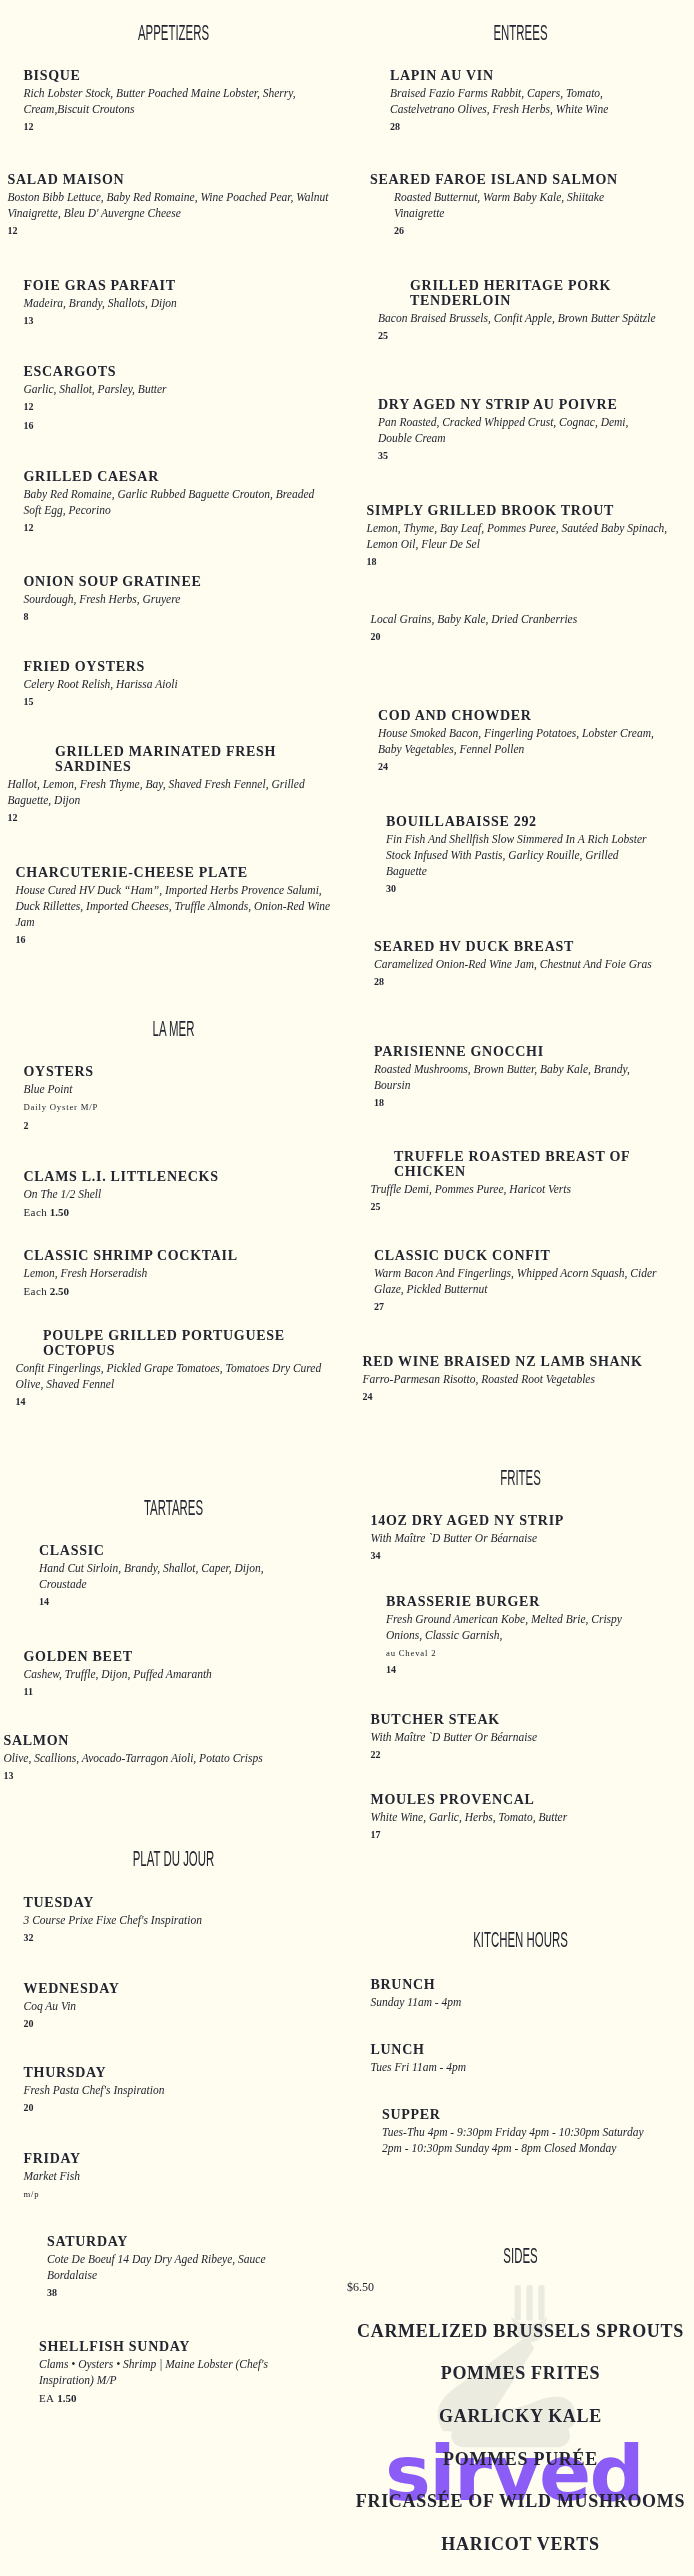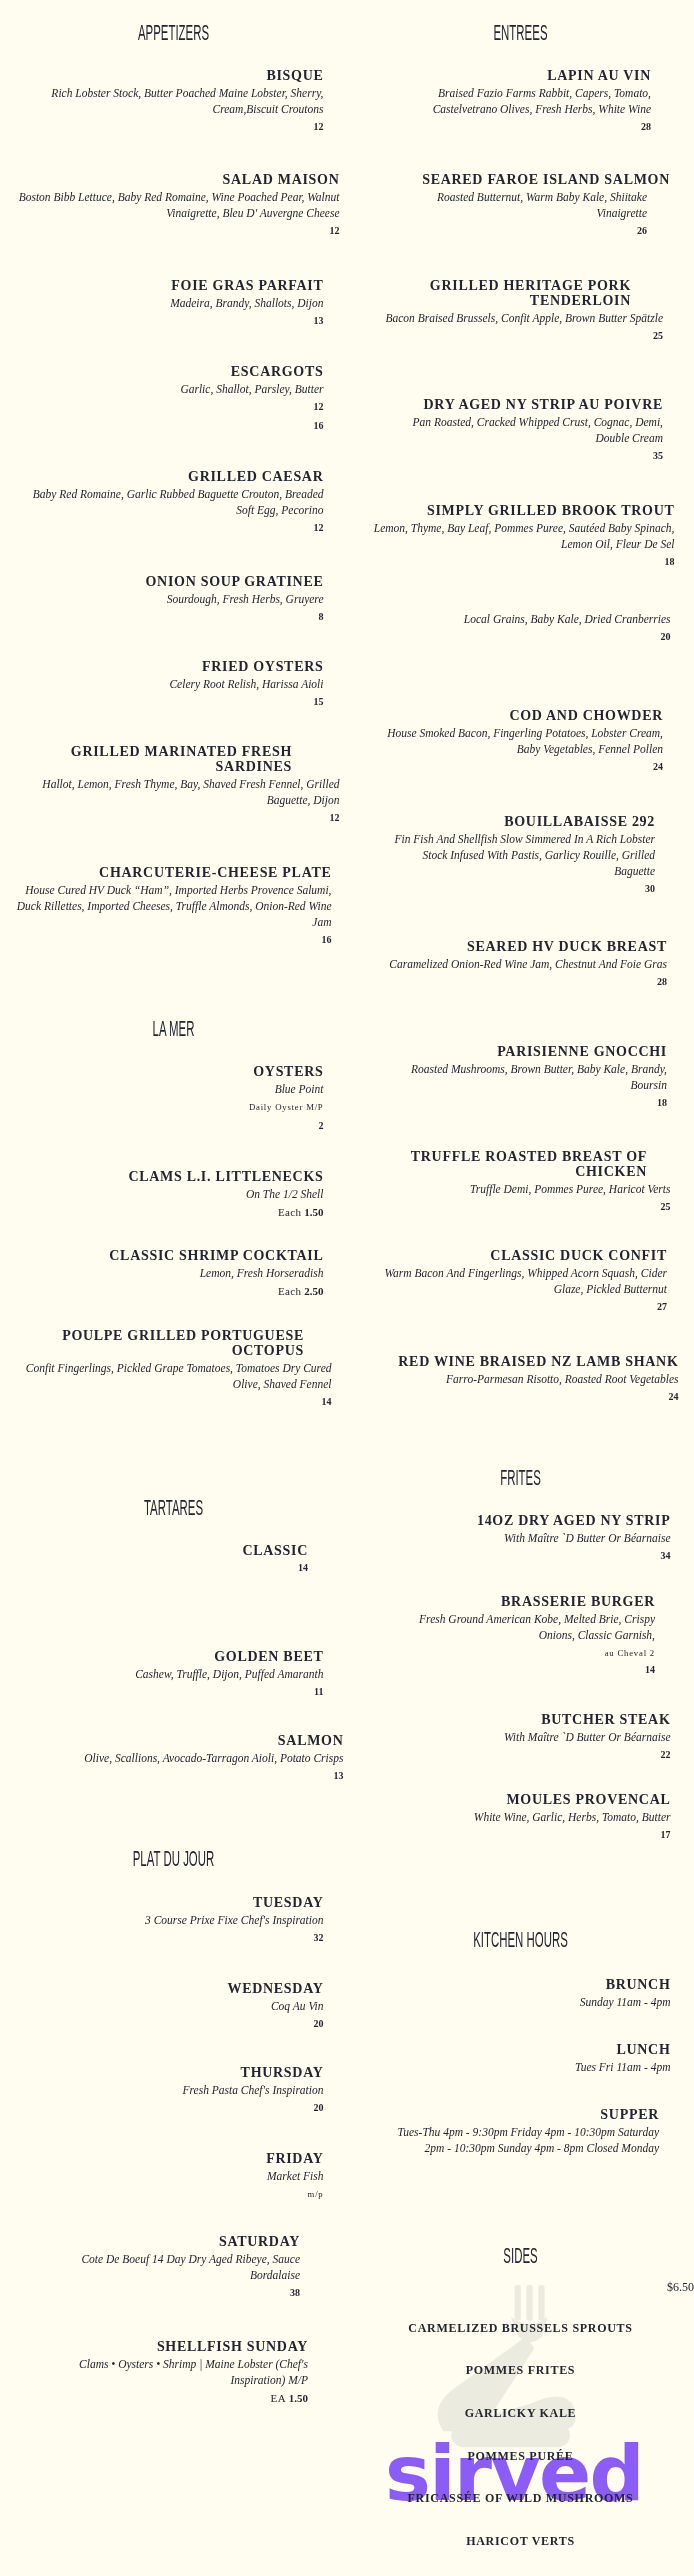--- a/index.html
+++ b/index.html
@@ -69,21 +69,21 @@
     .item-price .prefix { font-weight: 400; font-size: 11px; letter-spacing: 0.4px; }
     .item-price.big { font-size: 11px; }
     .side-price {
       font-family: "Liberation Serif", serif;
       font-size: 12px;
       margin: 0;
     }
     .side-name {
       font-family: "Liberation Serif", serif;
       font-weight: 700;
-      font-size: 12px;
+      font-size: 18px;
       letter-spacing: 0.7px;
       margin: 0;
       position: absolute;
       left: 0;
       width: 347px;
       text-align: center;
     }
     .watermark {
       position: absolute;
       left: 372px;
@@ -97,21 +97,21 @@
       left: 385px;
       top: 2435px;
       font-family: "DejaVu Sans", sans-serif;
       font-weight: 700;
       font-size: 77px;
       color: #8b5cf6;
       letter-spacing: -1.6px;
       line-height: 1;
       pointer-events: none;
     }
-    .abs { position: absolute; left: 0; width: 347px; text-align: right; }
+    .abs { position: absolute; left: 0; width: 347px; text-align: left; }
   </style>
 </head>
 <body>
 
 <svg class="watermark" viewBox="0 0 370 350">
   <g fill="#ecebdf">
     <rect x="180" y="10" width="8" height="45" rx="3"></rect>
     <rect x="195" y="10" width="8" height="45" rx="3"></rect>
     <rect x="210" y="10" width="8" height="45" rx="3"></rect>
     <path d="M175 50 Q200 70 222 50 L215 75 Q200 90 185 75 Z"></path>
@@ -229,20 +229,21 @@
       <p class="item-price">14</p>
     </div>
   </div>
 
   <div class="section" style="top:1494px">
     <h2 class="section-title">TARTARES</h2>
   </div>
   <div class="abs" style="top:1543px">
     <div class="item" style="width:269px">
       <p class="item-name">CLASSIC</p>
+      <p class="item-desc">Hand Cut Sirloin, Brandy, Shallot, Caper, Dijon, Croustade</p>
       <p class="item-price">14</p>
     </div>
   </div>
   <div class="abs" style="top:1649px">
     <div class="item">
       <p class="item-name">GOLDEN BEET</p>
       <p class="item-desc">Cashew, Truffle, Dijon, Puffed Amaranth</p>
       <p class="item-price">11</p>
     </div>
   </div>

